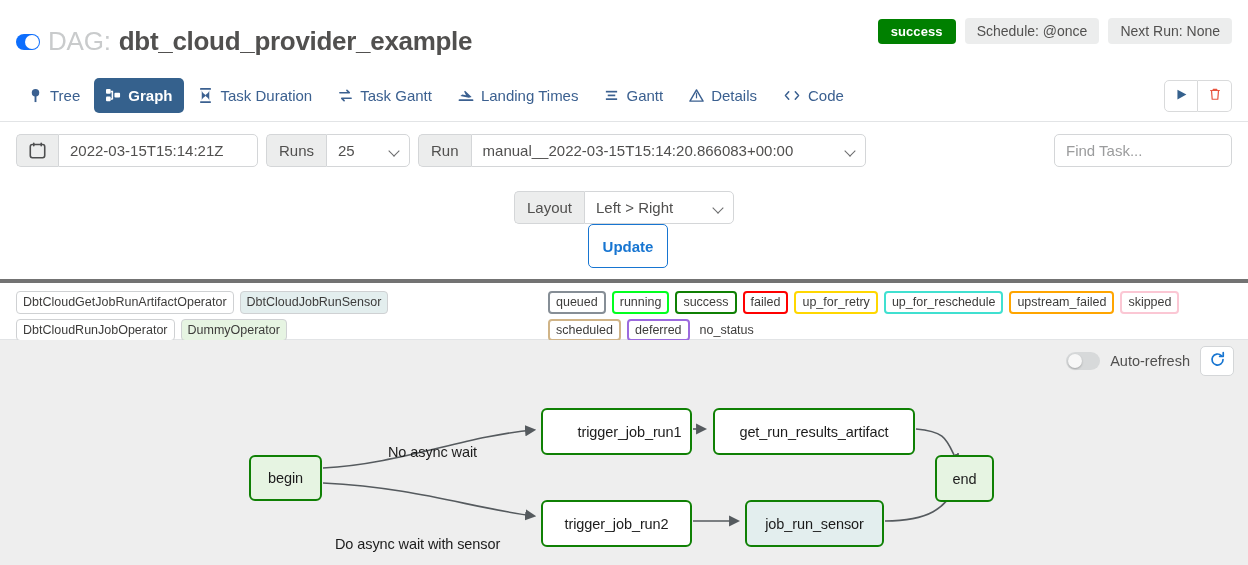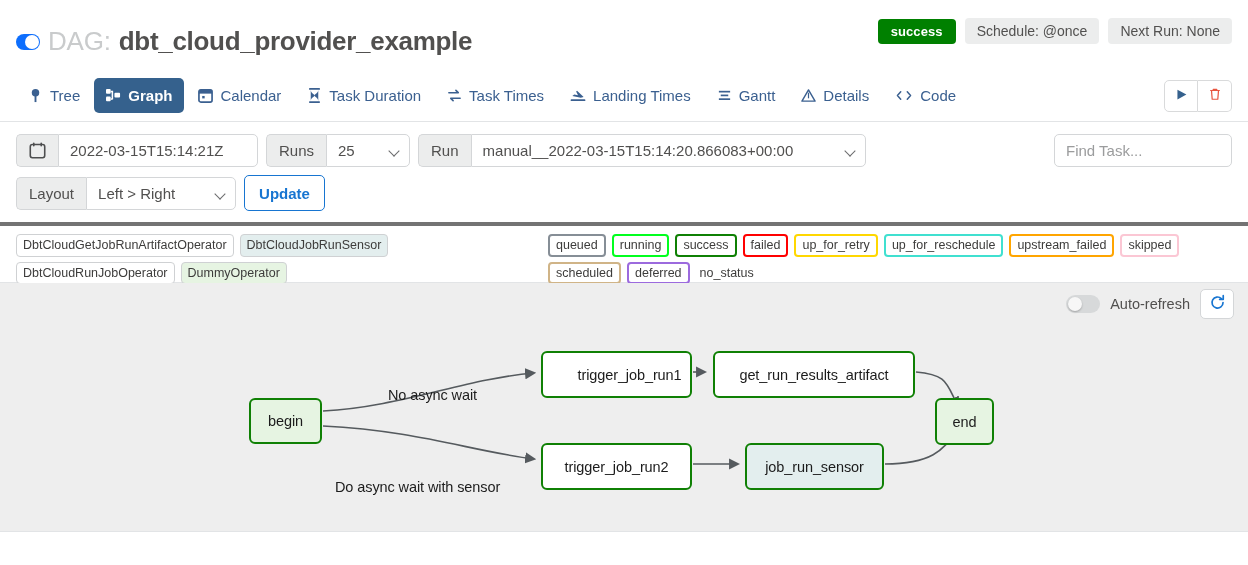--- a/index.html
+++ b/index.html
@@ -122,21 +122,21 @@
   .act-btn:first-child { border-radius: 5px 0 0 5px; }
   .act-btn:last-child { border-radius: 0 5px 5px 0; border-left: none; }
 
   
   .filterbar {
     padding: 12px 16px 11px 16px;
     border-bottom: 4px solid #737373;
     position: relative;
   }
   .fb-row { display: flex; align-items: center; gap: 0; }
-  .fb-row + .fb-row { margin-top: 8px; }
+  .fb-row + .fb-row { margin-top: 24px; flex-direction: column; }
   .grp { display: flex; align-items: center; }
   .addon {
     background: #eceded;
     border: 1px solid #d4d6d8;
     font-size: 15px;
     color: #51504f;
     padding: 6px 12px;
     height: 33px;
     display: flex;
     align-items: center;
@@ -174,21 +174,21 @@
   .run-sel { min-width: 395px; text-align: center; }
   .layout-sel { min-width: 150px; }
   .btn-outline {
     border: 1px solid #1775d1;
     color: #1775d1;
     background: #fff;
     font-size: 15px;
     font-weight: bold;
     border-radius: 5px;
     padding: 6px 14px;
-    height: 36px;
+    height: 44px;
     margin-left: 8px;
     cursor: pointer;
     font-family: "Liberation Sans", sans-serif;
   }
   .find-task {
     position: absolute;
     right: 16px;
     top: 12px;
     width: 178px;
     height: 33px;
@@ -330,48 +330,38 @@
           <rect x="0" y="9" width="5" height="5" rx="1" fill="#fff"></rect>
           <rect x="9" y="5" width="6" height="5" rx="1" fill="#fff"></rect>
           <rect x="5" y="3" width="2" height="1.6" fill="#fff"></rect>
           <rect x="5" y="11" width="2" height="1.6" fill="#fff"></rect>
           <rect x="6" y="3" width="1.6" height="9" fill="#fff"></rect>
         </svg>
     </span>
     <span>Graph</span>
   </div>
 
-  <div class="tab">
-    <span>
-      <svg width="15" height="15" viewBox="0 0 16 16">
-          <rect x="1" y="2" width="14" height="13" rx="2" fill="none" stroke="#3b6090" stroke-width="1.8"></rect>
-          <rect x="1" y="2" width="14" height="4" fill="#3b6090"></rect>
-          <rect x="4.5" y="8.5" width="2.6" height="2.6" fill="#3b6090"></rect>
-        </svg>
-    </span>
-    <span>Calendar</span>
-  </div>
 
   <div class="tab">
     <span>
       <svg width="15" height="15" viewBox="0 0 16 16">
           <path d="M3 1h10M3 15h10" stroke="#3b6090" stroke-width="1.8" stroke-linecap="round"></path>
           <path d="M4 1.8c0 4 4 4.7 4 6.2 0 1.5-4 2.2-4 6.2M12 1.8c0 4-4 4.7-4 6.2 0 1.5 4 2.2 4 6.2" fill="#3b6090"></path>
         </svg>
     </span>
     <span>Task Duration</span>
   </div>
 
   <div class="tab">
     <span>
       <svg width="15" height="15" viewBox="0 0 16 16">
           <path d="M2 5h10l-2.5-2.5M14 11H4l2.5 2.5" fill="none" stroke="#3b6090" stroke-width="1.7" stroke-linecap="round" stroke-linejoin="round"></path>
         </svg>
     </span>
-    <span>Task Times</span>
+    <span>Task Gantt</span>
   </div>
 
   <div class="tab">
     <span>
       <svg width="16" height="15" viewBox="0 0 16 16">
           <path d="M1 13h14" stroke="#3b6090" stroke-width="1.8" stroke-linecap="round"></path>
           <path d="M2 8.5l9 2 3-1-7-6.5-1 .6 2 4.2-4-.8z" fill="#3b6090"></path>
         </svg>
     </span>
     <span>Landing Times</span>

